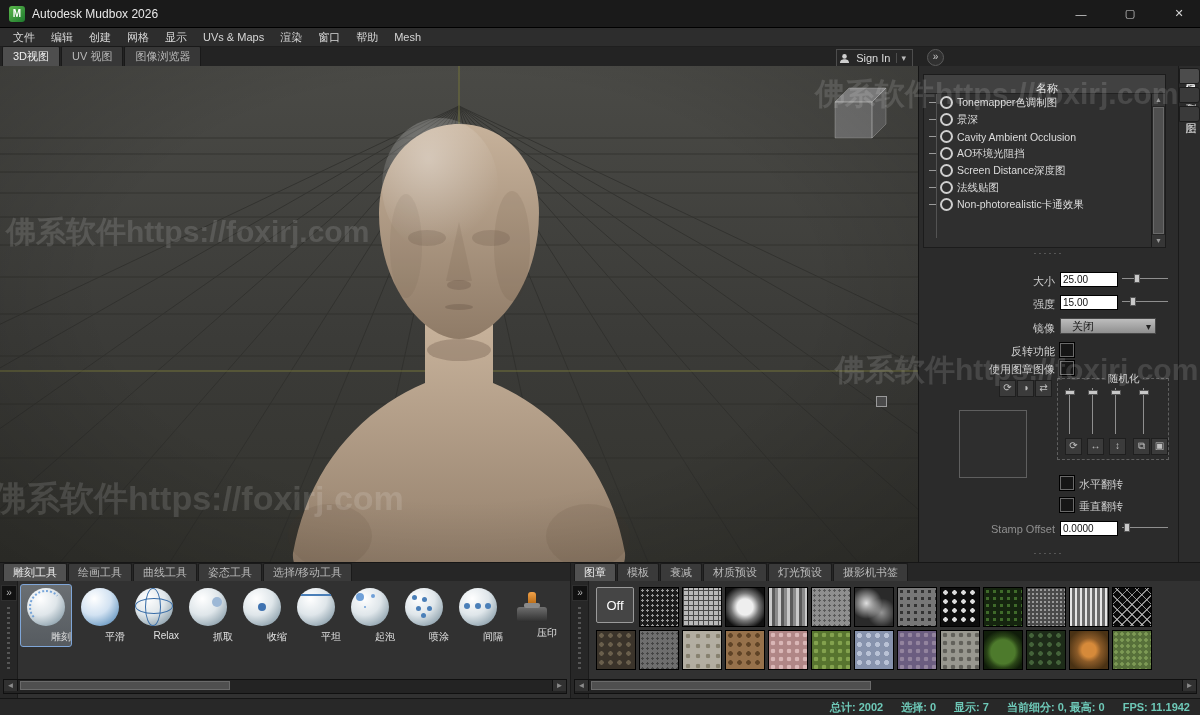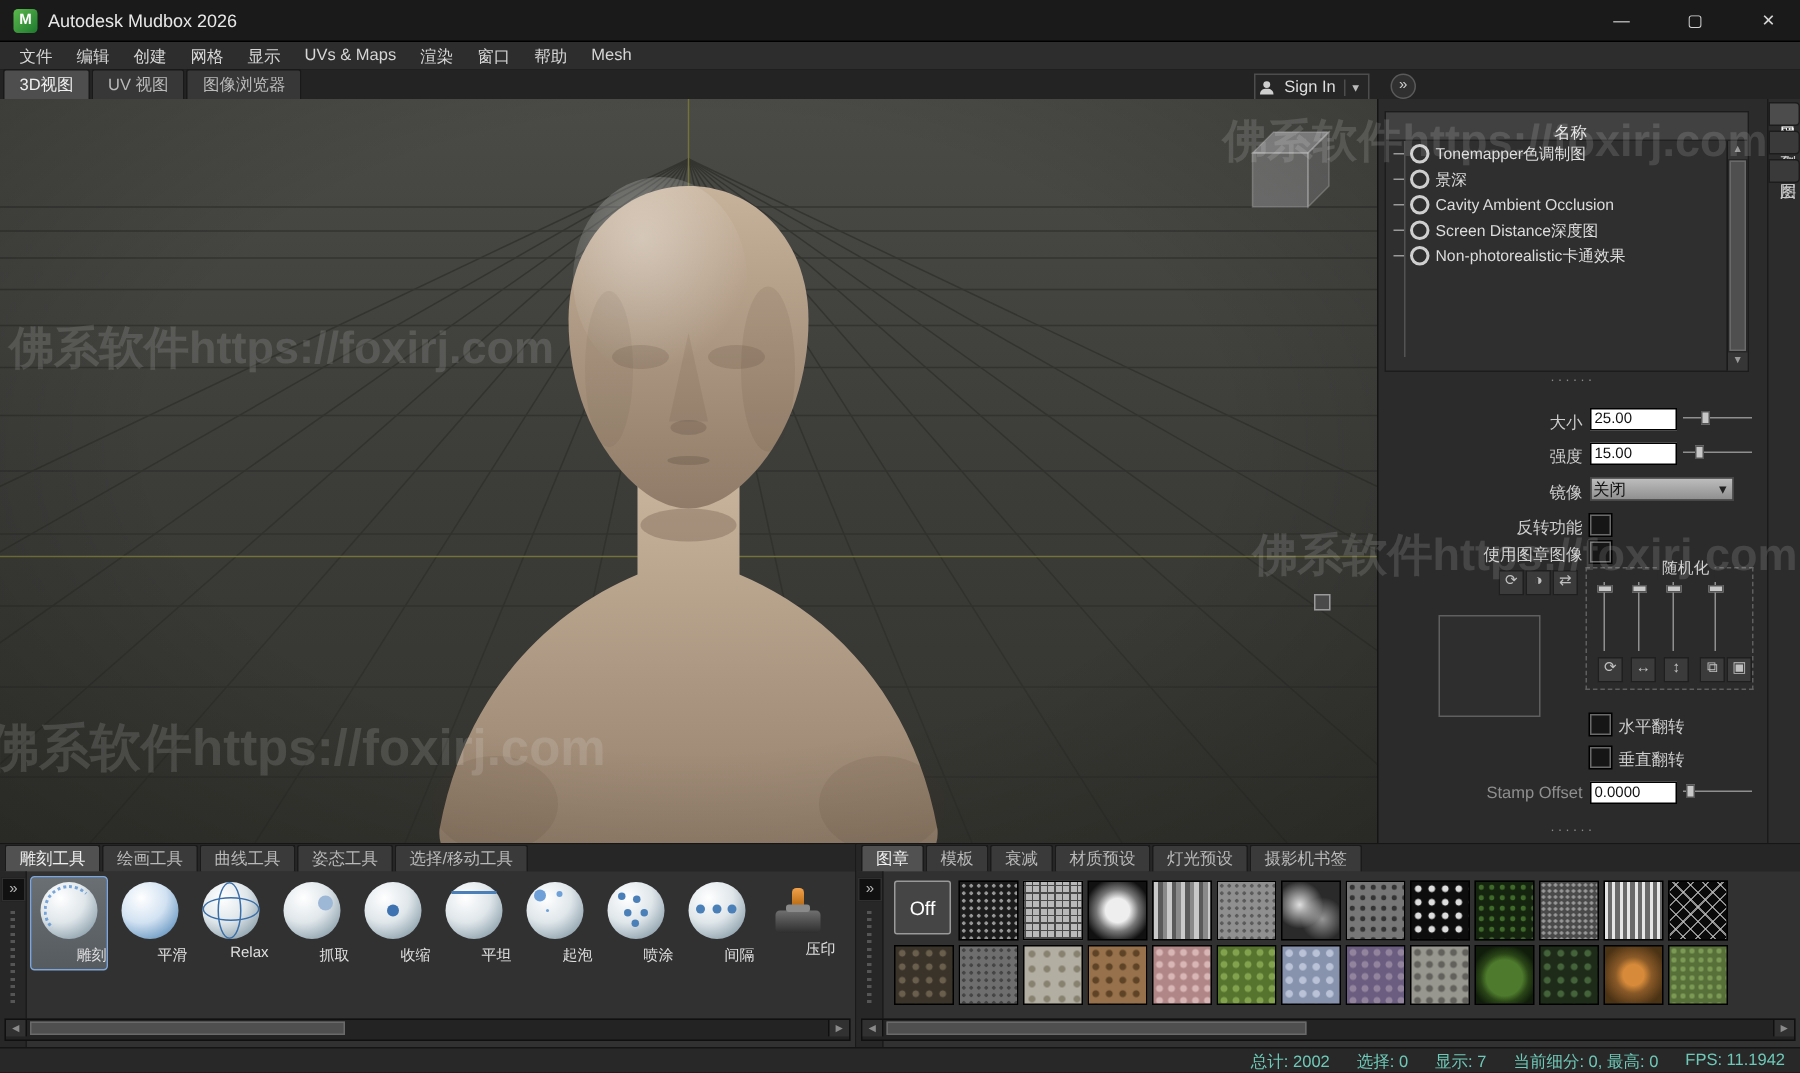--- a/index.html
+++ b/index.html
@@ -52,21 +52,21 @@
   .gripdots{position:absolute;left:0;right:0;text-align:center;color:#8a8a8a;font-size:9px;letter-spacing:2px;}
   .plabel{position:absolute;left:0;width:136px;text-align:right;font-size:11px;color:#cfcfcf;}
   .plabel.dim{color:#8f8f8f;}
   .plabel-left{position:absolute;font-size:11px;color:#cfcfcf;}
   .pinput{position:absolute;left:141px;width:52px;height:13px;background:#fff;color:#111;border:1px solid #000;
     font-size:10px;padding:0 2px;font-family:inherit;}
   .hsl{position:absolute;width:46px;height:9px;}
   .hsl::before{content:"";position:absolute;left:0;right:0;top:4px;height:1px;background:#8f8f8f;}
   .hsl .knob{position:absolute;top:0;width:6px;height:9px;background:#c8c8c8;border:1px solid #555;box-sizing:border-box;}
   .dropdown{position:absolute;left:141px;top:252px;width:96px;height:16px;background:linear-gradient(#bdbdbd,#8f8f8f);
-    border:1px solid #474747;color:#141414;font-size:11px;display:flex;align-items:center;padding-left:1px;box-sizing:border-box;}
+    border:1px solid #474747;color:#141414;font-size:11px;display:flex;align-items:center;padding-left:11px;box-sizing:border-box;}
   .dropdown::after{content:"▾";margin-left:auto;padding:0 4px;color:#222;font-size:10px;}
   .checkbox{position:absolute;width:12px;height:12px;background:#161616;border:1px solid #6a6a6a;box-shadow:0 0 0 1px #000;}
   .mini{position:absolute;width:15px;height:15px;background:#3b3b3b;border:1px solid #1f1f1f;color:#c0c0c0;
     font-size:10px;line-height:14px;text-align:center;}
   .randbox{position:absolute;left:138px;top:312px;width:110px;height:80px;border:1px dashed #5f5f5f;}
   .randlabel{position:absolute;left:186px;top:306px;font-size:10.5px;color:#d0d0d0;background:#2b2b2b;padding:0 3px;}
   .vsl{position:absolute;width:10px;height:46px;}
   .vsl::before{content:"";position:absolute;left:4px;top:0;bottom:0;width:1px;background:#8f8f8f;}
   .vsl .vknob{position:absolute;left:0;top:2px;width:10px;height:5px;background:#c8c8c8;border:1px solid #555;box-sizing:border-box;}
   .previewbox{position:absolute;left:40px;top:344px;width:66px;height:66px;background:#2e2e2e;border:1px solid #5f5f5f;}
@@ -147,21 +147,21 @@
   .tx-blue{background-color:#8793ad;background-image:radial-gradient(#b9c2d6 2.2px,transparent 2.8px);background-size:9px 9px;}
   .tx-purple{background-color:#6b5d80;background-image:radial-gradient(#93849e 2px,transparent 2.6px);background-size:8px 8px;}
   .tx-gravel{background-color:#98978f;background-image:radial-gradient(#62615b 2px,transparent 2.6px);background-size:8px 8px;}
   .tx-leaf{background:radial-gradient(circle at 50% 55%,#4d7a2c 0 12px,#2a4517 16px,#101d0a 22px);}
   .tx-dkleaf{background-color:#1d2b18;background-image:radial-gradient(#44633a 2px,transparent 2.6px);background-size:9px 9px;}
   .tx-orange{background:radial-gradient(circle at 50% 50%,#d68a3a 0 7px,#8a5a28 12px,#4a3214 22px);}
   .tx-moss{background-color:#57703a;background-image:radial-gradient(#7d9a55 1.5px,transparent 2px);background-size:6px 6px;}
   
   .statusbar{position:absolute;left:0;top:698px;width:1200px;height:17px;background:#282828;border-top:1px solid #151515;
     display:flex;justify-content:flex-end;align-items:center;gap:18px;padding-right:10px;box-sizing:border-box;
-    font-size:11px;color:#6ec9b8;}
+    font-size:11px;color:#6ec9b8;font-weight:bold;}
   
   .wm{position:absolute;color:rgba(255,255,255,.13);font-weight:bold;pointer-events:none;z-index:40;white-space:nowrap;}
   .wm1{left:6px;top:212px;font-size:30px;}
   .wm2{left:-8px;top:476px;font-size:34px;}
   .wm3{left:815px;top:74px;font-size:30px;}
   .wm4{left:835px;top:350px;font-size:30px;}
 </style>
 </head>
 <body>
 
@@ -296,21 +296,31 @@
             <span class="flabel">景深</span>
           </div>
           <div class="frow">
             <span class="fconn"></span>
             <span class="fcircle"></span>
             <span class="flabel">Cavity Ambient Occlusion</span>
           </div>
           <div class="frow">
             <span class="fconn"></span>
             <span class="fcircle"></span>
+            <span class="flabel">AO环境光阻挡</span>
+          </div>
+          <div class="frow">
+            <span class="fconn"></span>
+            <span class="fcircle"></span>
             <span class="flabel">Screen Distance深度图</span>
+          </div>
+          <div class="frow">
+            <span class="fconn"></span>
+            <span class="fcircle"></span>
+            <span class="flabel">法线贴图</span>
           </div>
           <div class="frow">
             <span class="fconn"></span>
             <span class="fcircle"></span>
             <span class="flabel">Non-photorealistic卡通效果</span>
           </div>
         </div>
       <div class="vscroll">
         <div class="vs-up">▲</div>
         <div class="vs-thumb"></div>

